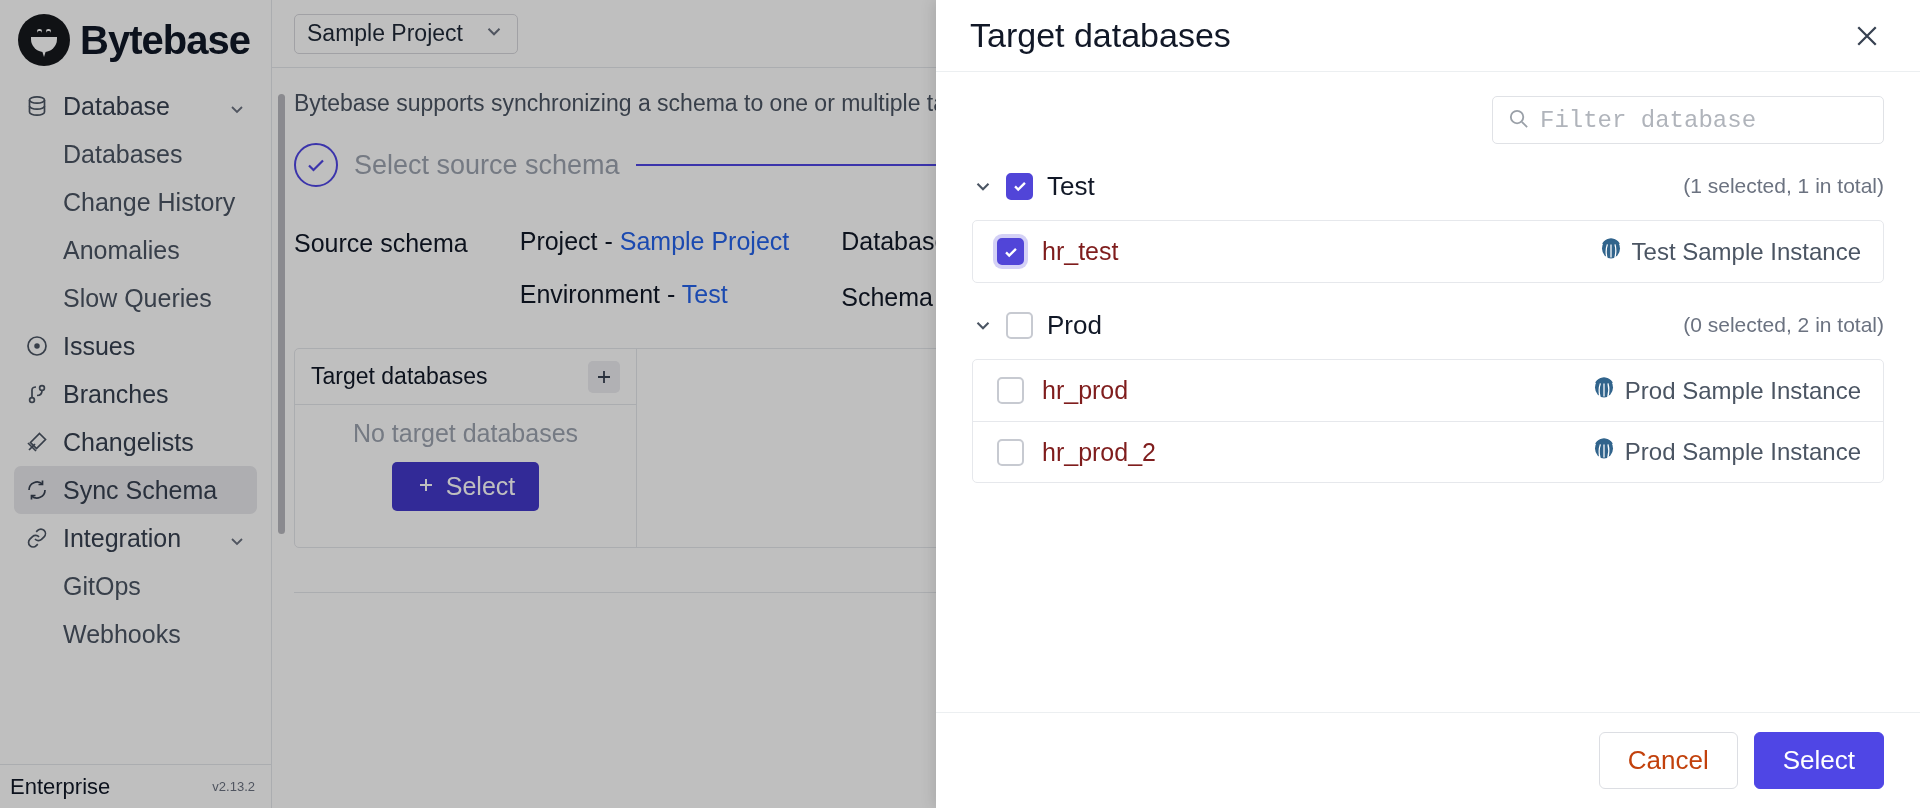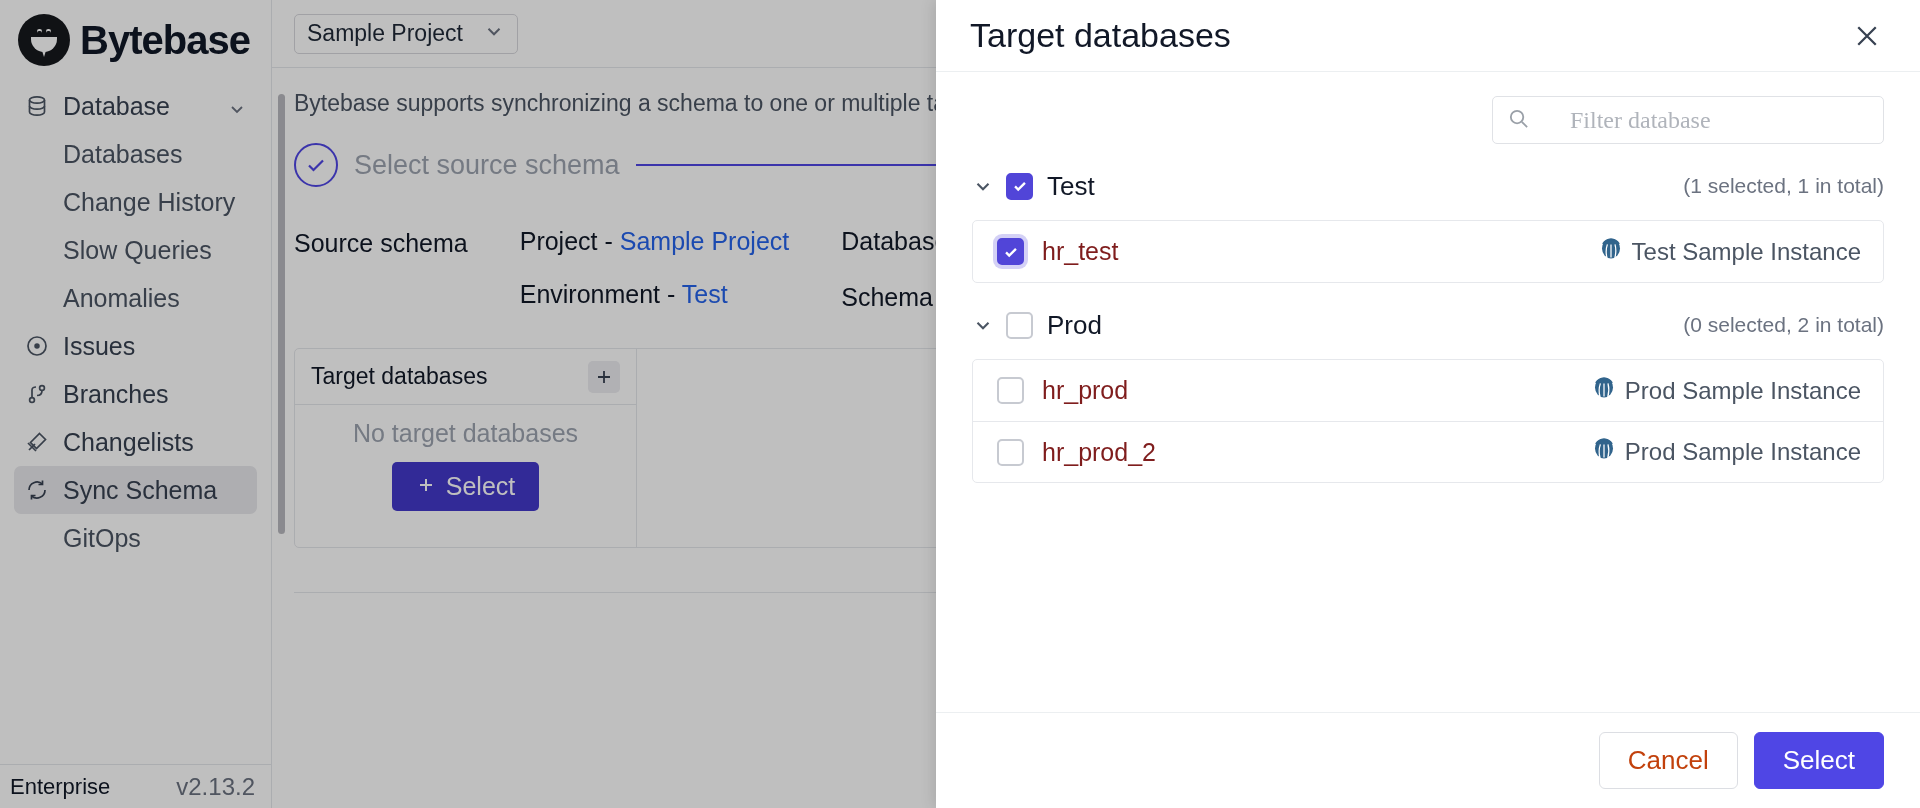--- a/index.html
+++ b/index.html
@@ -40,21 +40,21 @@
     height: 48px; padding-left: 49px; border-radius: 7px;
     color: #4b5563; font-size: 25px; cursor: pointer;
   }
   .sb-footer {
     border-top: 1px solid #e5e7eb;
     height: 44px; flex: 0 0 44px;
     display: flex; align-items: center; justify-content: space-between;
     padding: 0 16px 0 10px;
   }
   .plan { font-size: 22px; color: #111827; }
-  .ver { font-size: 24px; color: #6b7280; }
+  .ver { font-size: 13px; color: #6b7280; }
 
   
   .main { flex: 1 1 auto; height: 808px; display: flex; flex-direction: column; background: #fff; position: relative; }
   .topbar {
     height: 68px; flex: 0 0 68px;
     border-bottom: 1px solid #e5e7eb;
     display: flex; align-items: center; padding: 0 22px;
   }
   .proj-select {
     display: flex; align-items: center; justify-content: space-between;
@@ -112,21 +112,21 @@
   .dr-body { flex: 1 1 auto; padding: 24px 36px 0 36px; overflow: hidden; }
 
   .filter-wrap { display: flex; justify-content: flex-end; }
   .filter-box {
     display: flex; align-items: center; gap: 10px;
     width: 392px; height: 48px; padding: 0 14px;
     border: 1px solid #e0e2e6; border-radius: 5px;
   }
   .filter-box input {
     border: none; outline: none; font-size: 24px; color: #6d28d9;
-    font-family: Liberation Serif, serif; width: 100%; background: transparent; margin-left: 30px;
+    font-family: Liberation Mono, monospace; width: 100%; background: transparent;
   }
   .filter-box input::placeholder { color: #b0b4bb; }
 
   .group { margin-top: 22px; }
   .group-head { display: flex; align-items: center; height: 40px; }
   .chev-small { width: 22px; height: 22px; margin-right: 12px; cursor: pointer; flex: 0 0 22px; }
   .cbox {
     width: 27px; height: 27px; border-radius: 5px; border: 2px solid #c7cad1;
     background: #fff; flex: 0 0 27px; cursor: pointer;
     display: flex; align-items: center; justify-content: center;
@@ -198,24 +198,24 @@
               </svg>
           </span>
         </div>
         <div class="nav-sub">
             <span>Databases</span>
           </div>
         <div class="nav-sub">
             <span>Change History</span>
           </div>
         <div class="nav-sub">
+            <span>Anomalies</span>
+          </div>
+        <div class="nav-sub">
             <span>Slow Queries</span>
-          </div>
-        <div class="nav-sub">
-            <span>Anomalies</span>
           </div>
 
         <div class="nav-item">
           <span class="nav-ico">
             <svg viewBox="0 0 24 24" width="24" height="24" fill="none" stroke="#4b5563" stroke-width="1.7">
                 <circle cx="12" cy="12" r="9"></circle>
                 <circle cx="12" cy="12" r="1.9" fill="#4b5563"></circle>
               </svg>
           </span>
           <span>Issues</span>
@@ -249,22 +249,39 @@
             <svg viewBox="0 0 24 24" width="24" height="24" fill="none" stroke="#374151" stroke-width="1.7">
                 <path d="M20 12a8 8 0 0 1-13.5 5.8"></path>
                 <path d="M4 12a8 8 0 0 1 13.5-5.8"></path>
                 <path d="M17.5 2.5v4h-4"></path>
                 <path d="M6.5 21.5v-4h4"></path>
               </svg>
           </span>
           <span>Sync Schema</span>
         </div>
 
+        <div class="nav-item">
+          <span class="nav-ico">
+            <svg viewBox="0 0 24 24" width="24" height="24" fill="none" stroke="#4b5563" stroke-width="1.7">
+                <path d="M10 13a4.5 4.5 0 0 0 6.5.4l2.6-2.6a4.5 4.5 0 0 0-6.4-6.4l-1.5 1.5"></path>
+                <path d="M14 11a4.5 4.5 0 0 0-6.5-.4L4.9 13.2a4.5 4.5 0 0 0 6.4 6.4l1.5-1.5"></path>
+              </svg>
+          </span>
+          <span>Integration</span>
+          <span class="chev">
+            <svg viewBox="0 0 20 20" width="20" height="20" fill="none" stroke="#6b7280" stroke-width="1.8">
+                <path d="M5 8l5 5 5-5"></path>
+              </svg>
+          </span>
+        </div>
         <div class="nav-sub">
             <span>GitOps</span>
+          </div>
+        <div class="nav-sub">
+            <span>Webhooks</span>
           </div>
       </nav>
 
       <div class="sb-footer">
         <span class="plan">Enterprise</span>
         <span class="ver">v2.13.2</span>
       </div>
     </aside>
 
     <section class="main">

